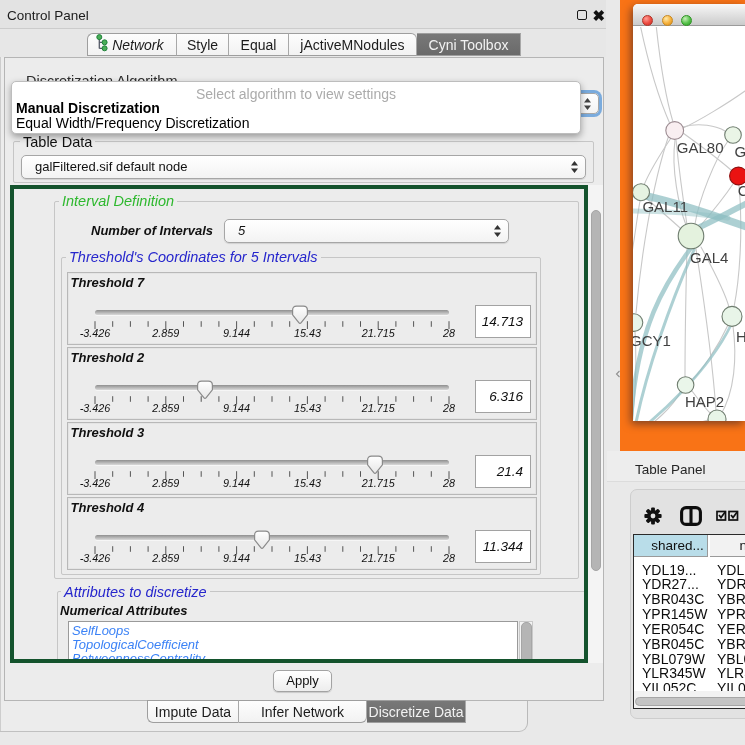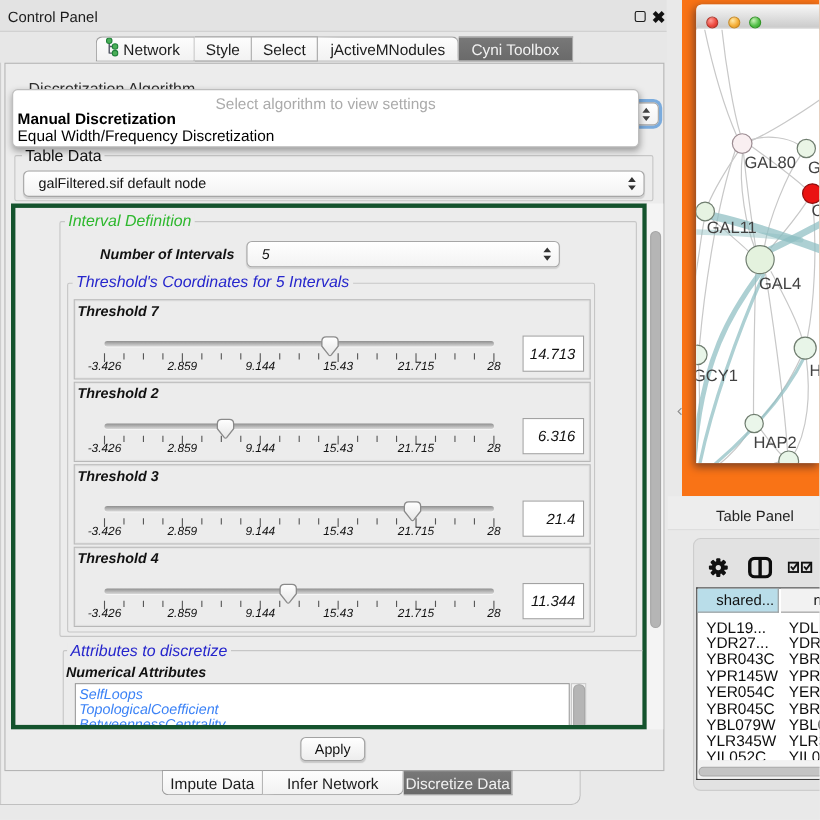--- a/index.html
+++ b/index.html
@@ -80,21 +80,21 @@
 #bluezone { left:620px; top:0; width:125px; height:451px; background:#f97316; overflow:hidden; }
 #netwin { position:absolute; left:13px; top:4px; width:112px; height:417px; background:#fff;
   border-top-left-radius:5px; box-shadow:-2px 3px 8px rgba(5,15,45,0.5); }
 #nettitle { position:absolute; left:0; top:0; width:112px; height:22px;
   background:linear-gradient(#f8f8f8,#cbcbcb); border-bottom:1px solid #9b9b9b; border-top-left-radius:5px; }
 .light { position:absolute; top:11px; width:11px; height:11px; border-radius:50%; }
 #netcanvas { position:absolute; left:0; top:23px; width:112px; height:394px; background:#fff; }
 
 #tpTitle { left:607px; top:451px; width:138px; height:31px; background:#ededed;
   border-bottom:1px solid #dcdcdc; }
-#tpTitle .txt { position:absolute; left:28px; top:11px; font-size:13.5px; color:#252525;margin-left:16px; }
+#tpTitle .txt { position:absolute; left:28px; top:11px; font-size:13.5px; color:#252525; }
 #tpwin { left:630px; top:489px; width:130px; height:230px; background:#e2e2e2;
   border:1px solid #cdcdcd; border-radius:7px; }
 
 
 #ttable { position:absolute; left:2px; top:44px; width:128px; height:175px; background:#ffffff;
   border-top:1.5px solid #2a2a2a; border-left:1.5px solid #2a2a2a; border-bottom:1.5px solid #2a2a2a; overflow:hidden; }
 #thead1 { position:absolute; left:0; top:0; width:74px; height:21.5px; background:#b9dde9;
   border-right:1.5px solid #9a9a9a; border-bottom:1px solid #9a9a9a; font-size:13.5px; color:#111;
   text-align:center; line-height:21px; padding-left:14px; }
 #thead2 { position:absolute; left:75.5px; top:0; width:60px; height:21.5px; background:#f2f2f2;
@@ -107,23 +107,23 @@
 
   <div id="cwin" class="abs">
     <div id="ctitle" class="abs">
         <span class="txt">Control Panel</span>
       </div>
     <div id="icoSquare" class="abs"></div>
     <div id="icoX" class="abs">✖</div>
 
     <div id="tabstrip" class="abs"></div>
     <div id="toptabs" class="tabs">
-      <div class="tab first" style="width:90px;">&nbsp;&nbsp;&nbsp;Network</div>
+      <div class="tab first" style="width:90px;font-style:italic;">&nbsp;&nbsp;&nbsp;Network</div>
       <div class="tab" style="width:52px;">Style</div>
-      <div class="tab" style="width:60px;">Select</div>
+      <div class="tab" style="width:60px;">Equal</div>
       <div class="tab last" style="width:128px;">jActiveMNodules</div>
       <div class="tab sel" style="width:104px;">Cyni Toolbox</div>
     </div>
     <svg class="abs" id="neticon" width="12" height="18" style="left:96px; top:34px;" viewBox="0 0 12 18">
       <path d="M3.3,5 L3.3,14.6 M3.3,8.3 L7,8.3 M3.3,14.3 L7,14.3" stroke="#565b68" stroke-width="1.3" fill="none"></path>
       <circle cx="3.3" cy="3.1" r="2.5" fill="#4aaf58" stroke="#20813a" stroke-width="1"></circle>
       <circle cx="8.6" cy="8.3" r="2.5" fill="#4aaf58" stroke="#20813a" stroke-width="1"></circle>
       <circle cx="8.6" cy="14.3" r="2.5" fill="#4aaf58" stroke="#20813a" stroke-width="1"></circle>
     </svg>
 

